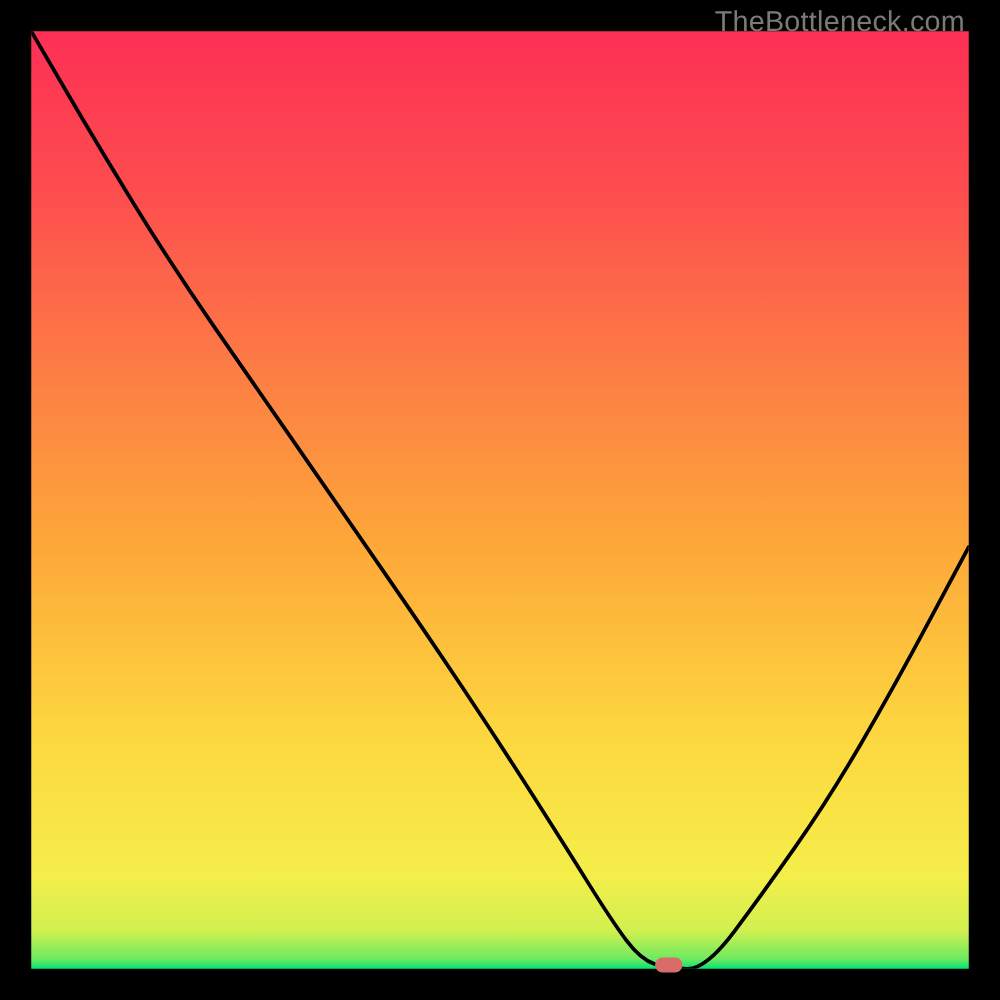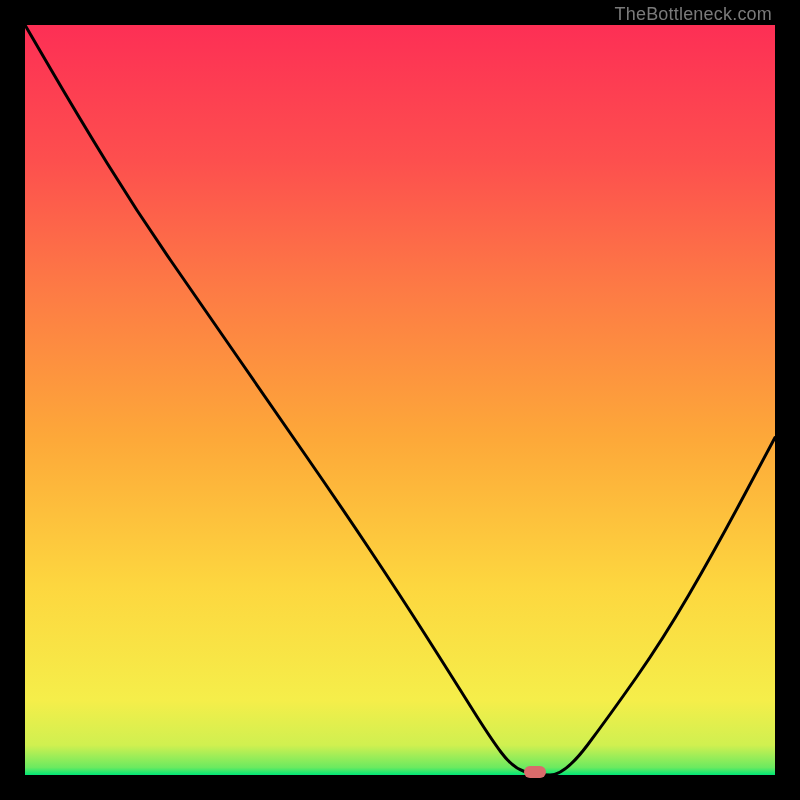--- a/index.html
+++ b/index.html
@@ -32,21 +32,21 @@
       #fda839 45%,
       #fd7a45 65%,
       #fd4f4e 82%,
       #fd2f55 100%);
   }
   .watermark {
     position: absolute;
     top: 4px;
     right: 28px;
     color: #7a7a7a;
-    font-size: 18px;
+    font-size: 23px;
     font-weight: 500;
     letter-spacing: 0.2px;
   }
   svg.curve {
     position: absolute;
     left: 0;
     top: 0;
     width: 750px;
     height: 750px;
   }

